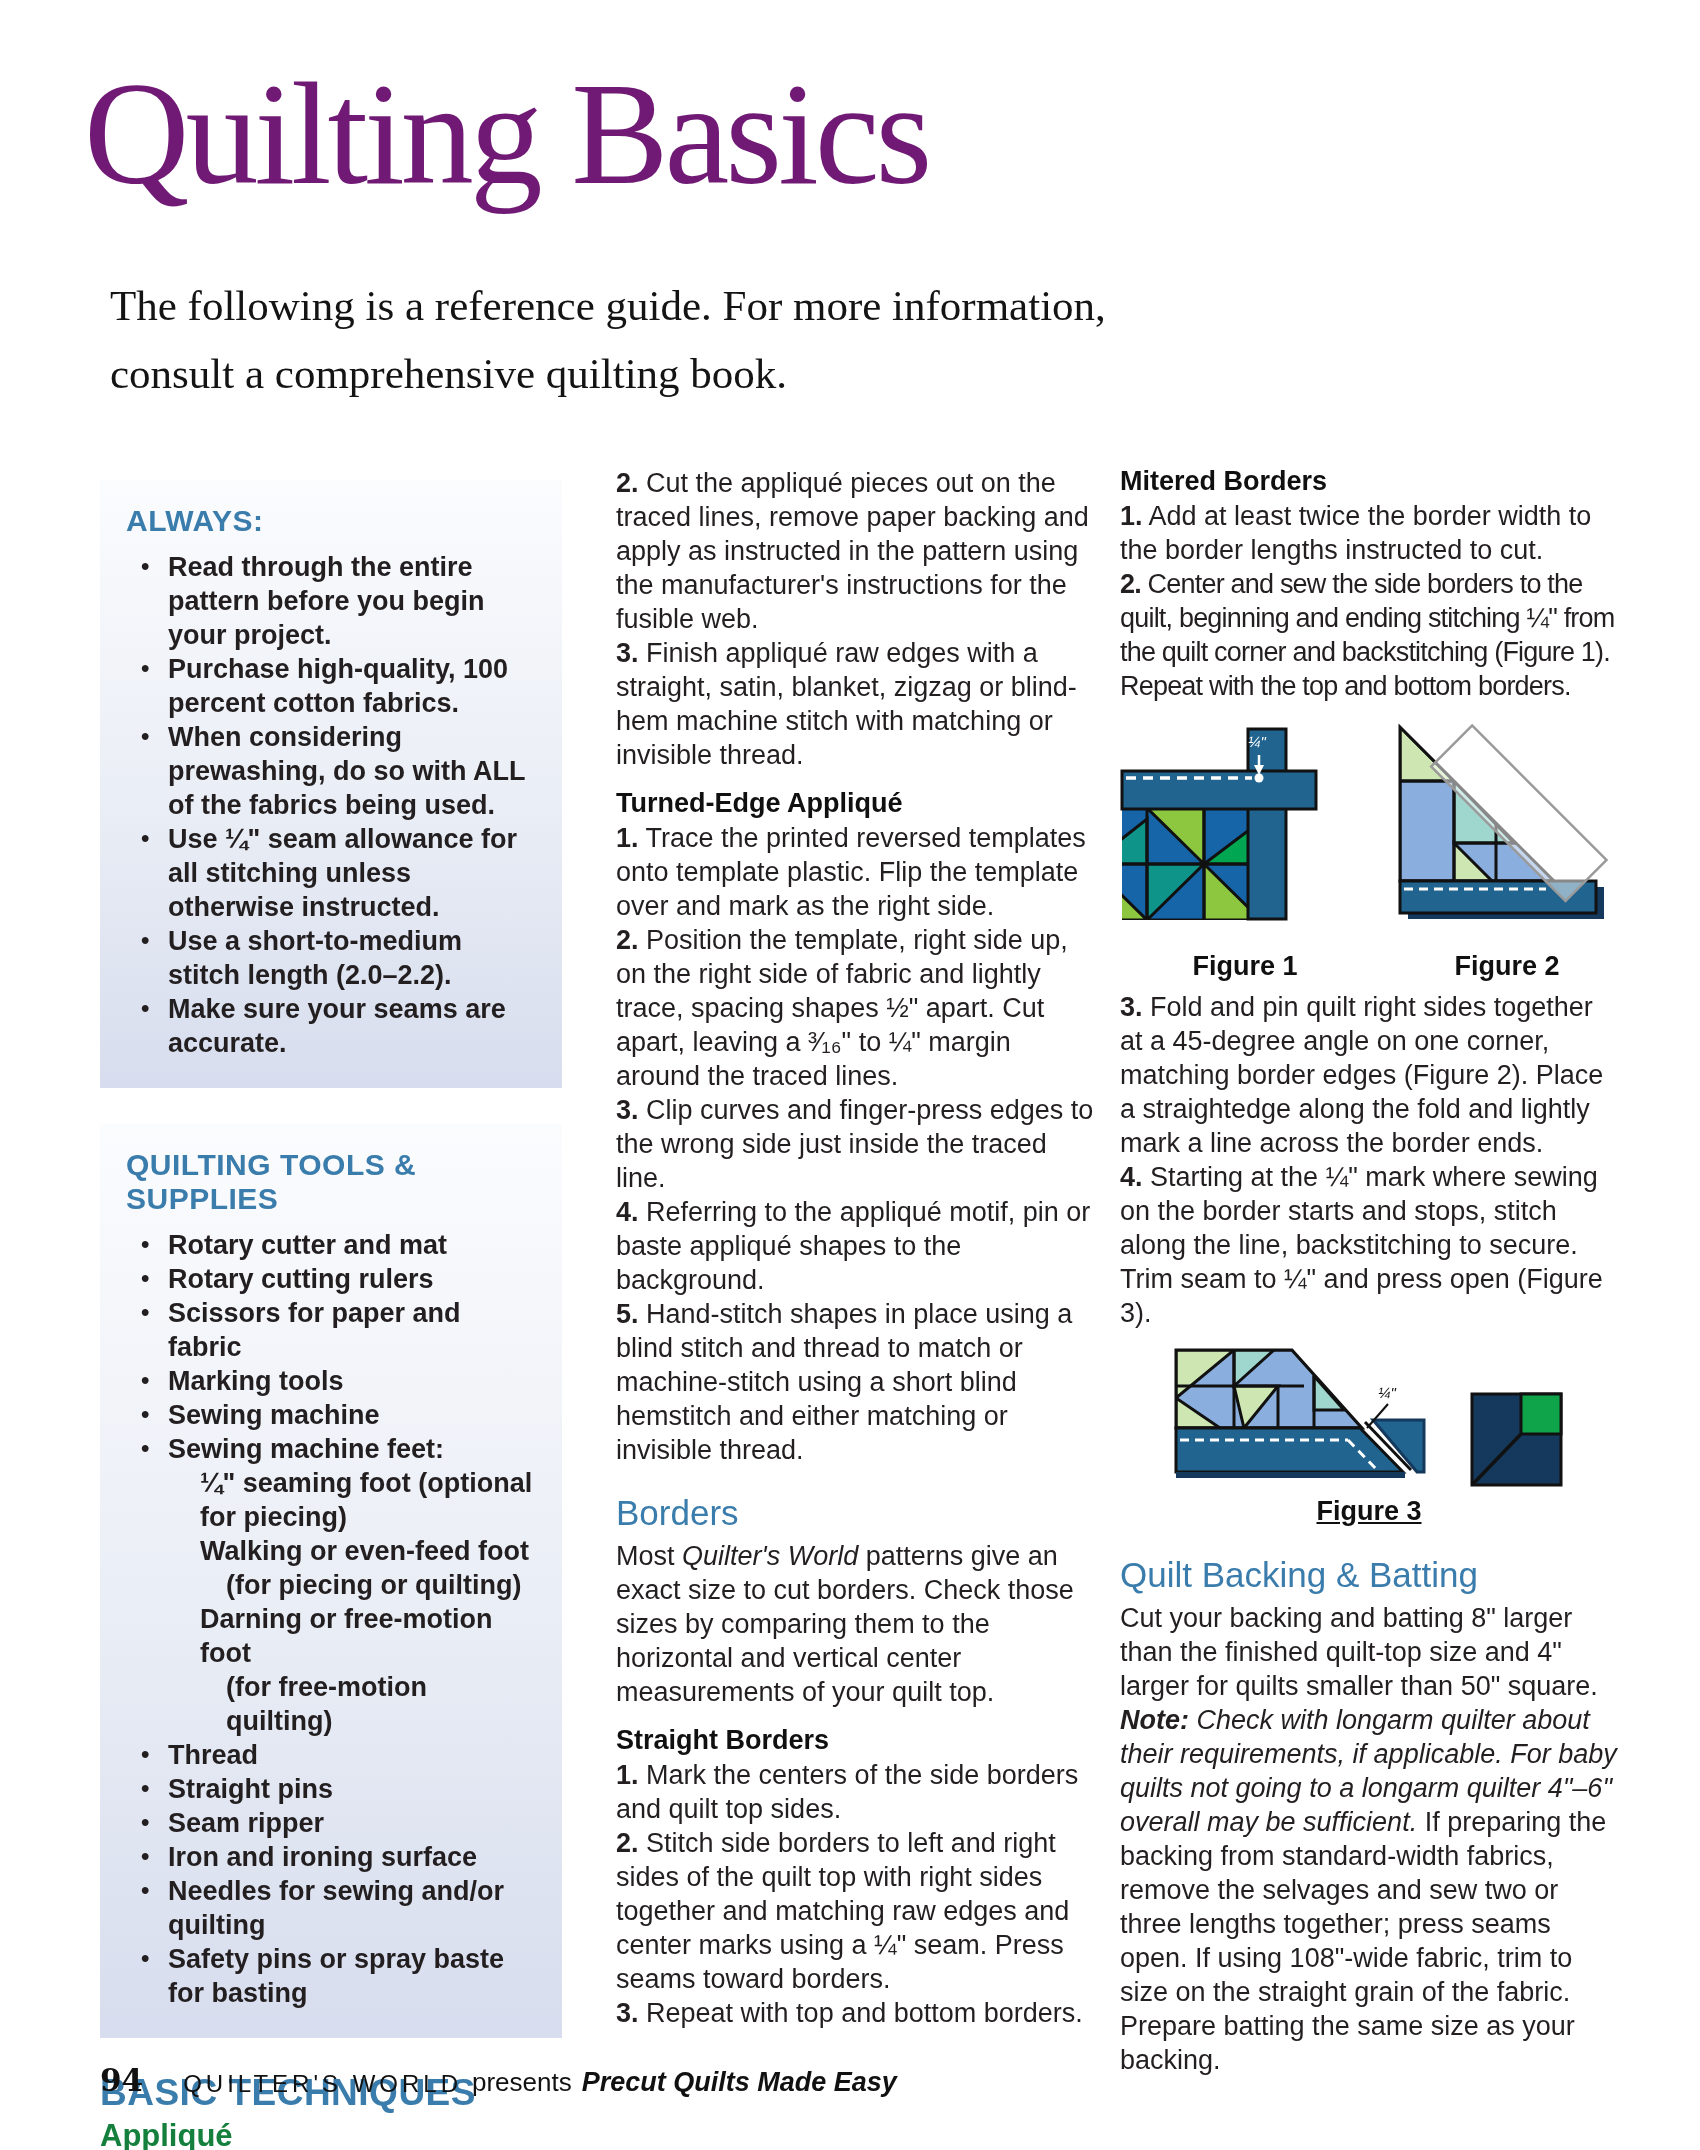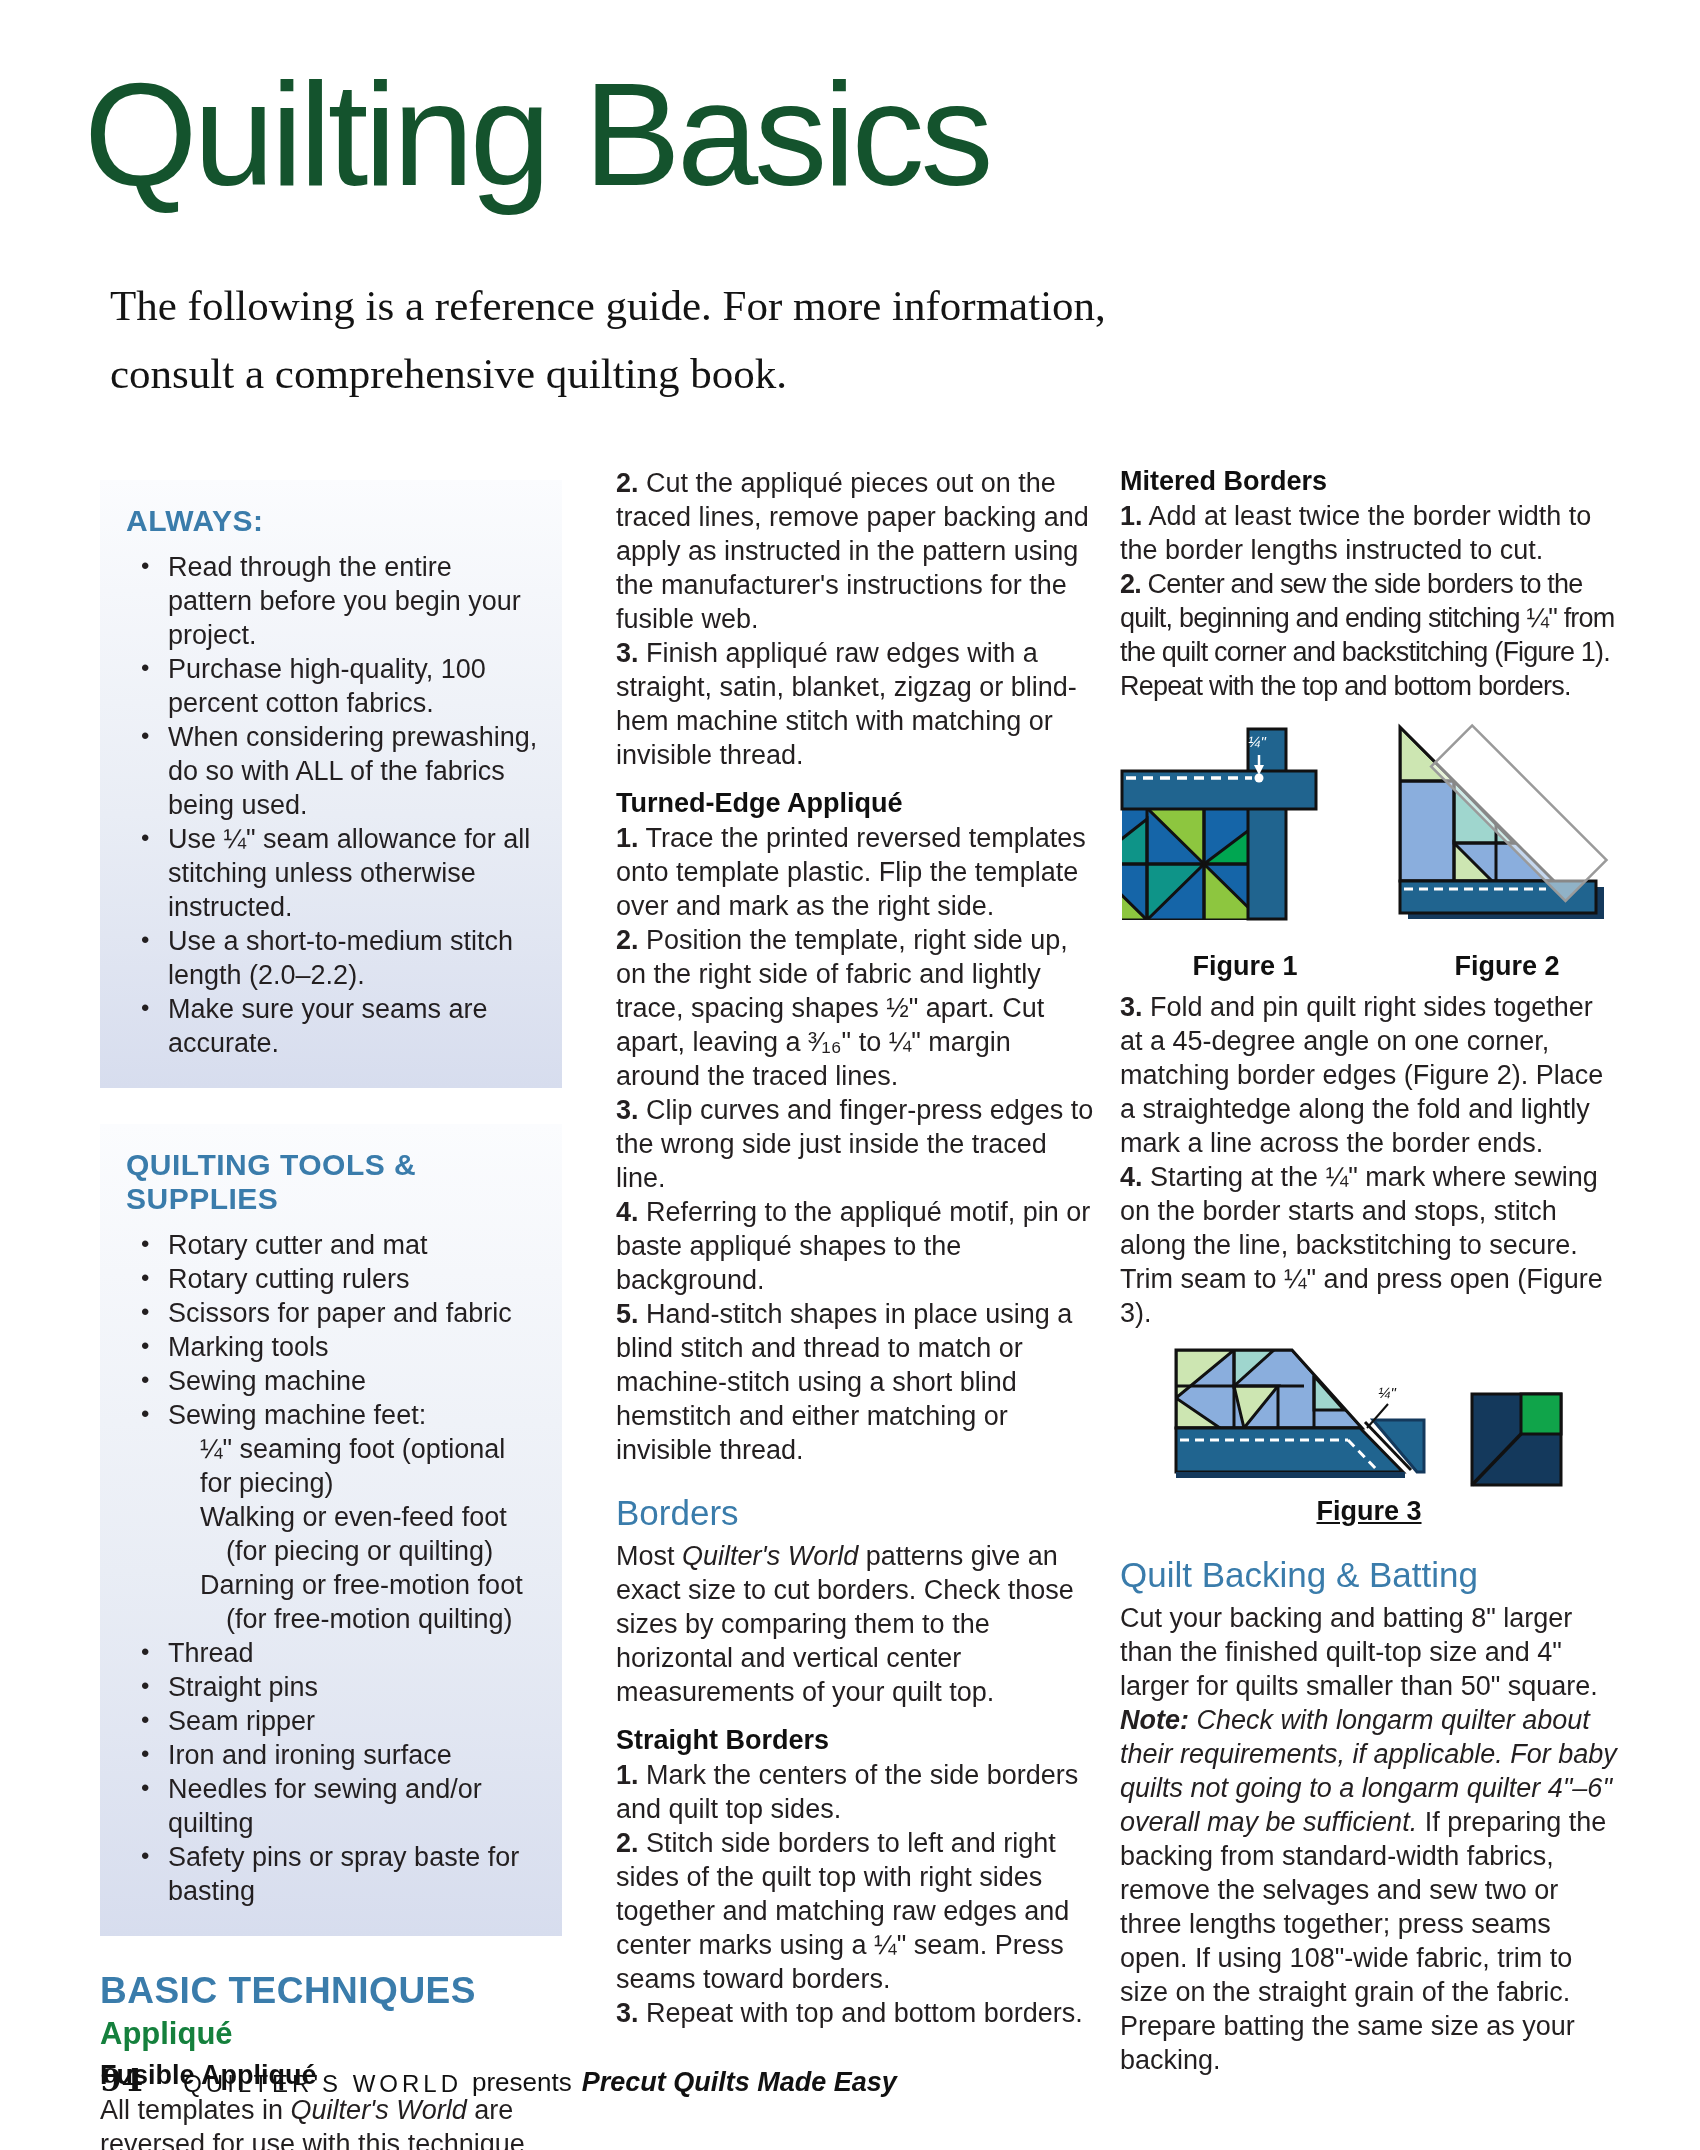--- a/index.html
+++ b/index.html
@@ -1,31 +1,31 @@
 <!DOCTYPE html>
 <html><head>
 <meta charset="utf-8">
 <style>
   html,body{margin:0;padding:0;background:#fff;}
   .page{position:relative;width:1700px;height:2150px;background:#fff;overflow:hidden;
         font-family:"Liberation Sans",sans-serif;color:#231f20;}
   .title{position:absolute;left:84px;top:58px;font-size:146px;line-height:1.05;
-         font-weight:300;letter-spacing:-4px;color:#14532d;}
+         font-weight:300;letter-spacing:-4px;color:#701a75;font-family:Liberation Serif, serif;}
   .subtitle{position:absolute;left:90px;top:272px;font-family:"Liberation Serif",serif;
             font-size:43px;line-height:68px;color:#141414;margin-left:20px;}
   .col{position:absolute;}
   .col-1{left:100px;top:480px;width:462px;}
   .col-2{left:616px;top:466px;width:480px;}
   .col-3{left:1120px;top:466px;width:498px;}
   .infobox{background:linear-gradient(180deg,#fbfcfe 0%,#e9edf5 55%,#d7ddee 100%);
            padding:24px 24px 28px 26px;}
   .infobox.first{margin-bottom:36px;}
   .box-heading{color:#3a7cab;font-weight:bold;font-size:30px;letter-spacing:.5px;margin:0 0 12px;}
   ul.bullets{list-style:none;margin:0;padding:0;font-size:27px;line-height:34px;}
-  ul.bullets li{position:relative;padding-left:42px;}
+  ul.bullets li{position:relative;padding-left:42px;font-weight:bold;}
   ul.bullets li.b::before{content:"\2022";position:absolute;left:15px;top:-1px;font-size:24px;color:#231f20;}
   ul.bullets li.sub{padding-left:74px;}
   ul.bullets li.sub2{padding-left:100px;}
   .bt-heading{color:#3a7cab;font-size:37px;font-weight:bold;margin:34px 0 0;letter-spacing:.5px;}
   .applique-heading{color:#15803d;font-size:31px;font-weight:bold;margin:4px 0 8px;}
   .sub-bold{font-weight:bold;font-size:27px;color:#101010;margin:16px 0 2px;}
   p.body{font-size:27px;line-height:34px;margin:0;}
   p.tight{letter-spacing:-0.8px;}
   .section-heading{color:#3a7cab;font-size:35px;font-weight:normal;margin:26px 0 6px;}
   i.mag{font-style:italic;}

